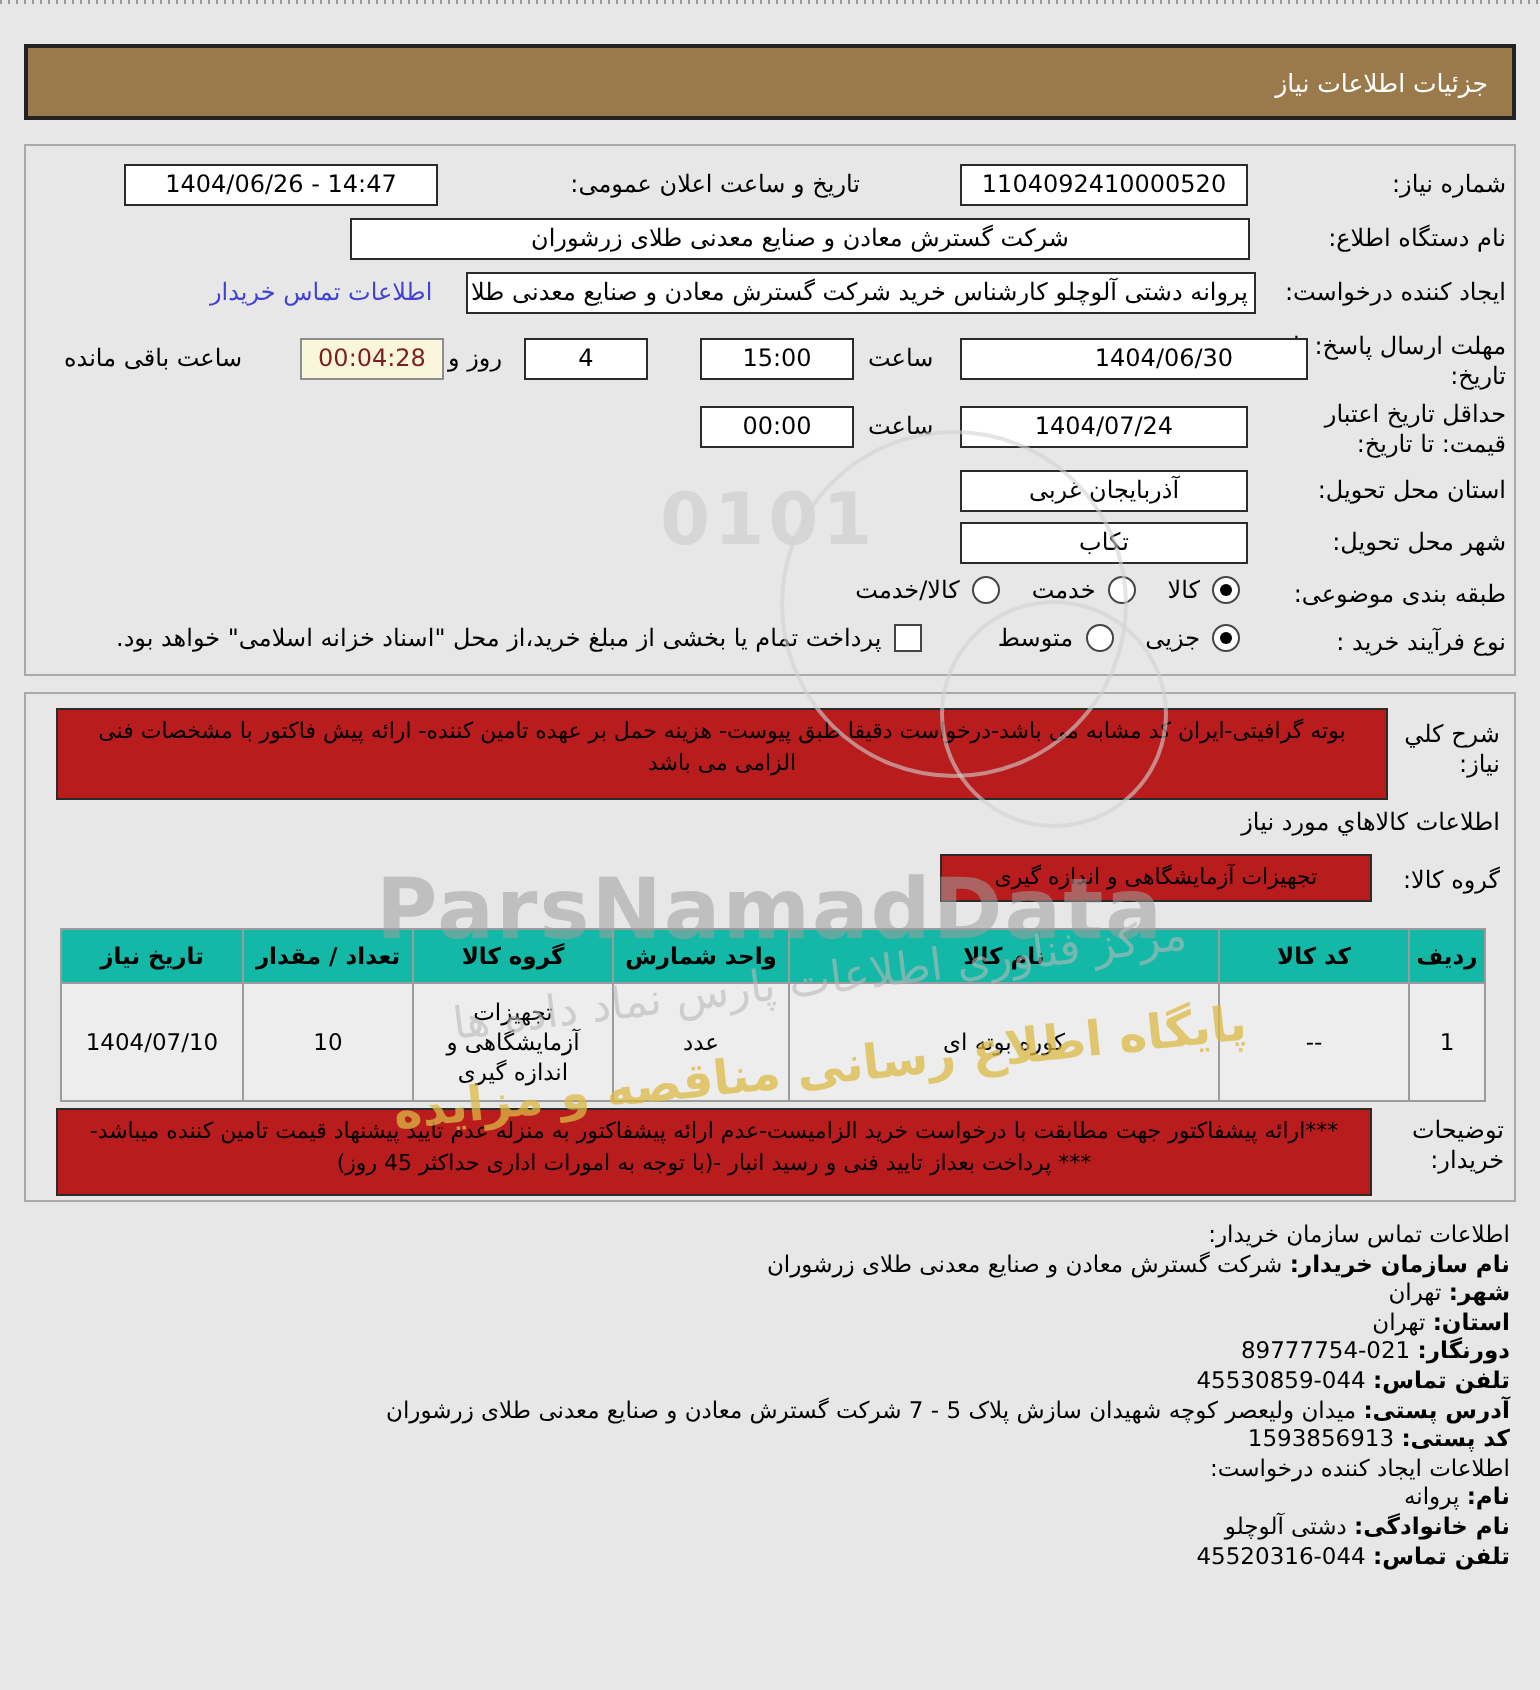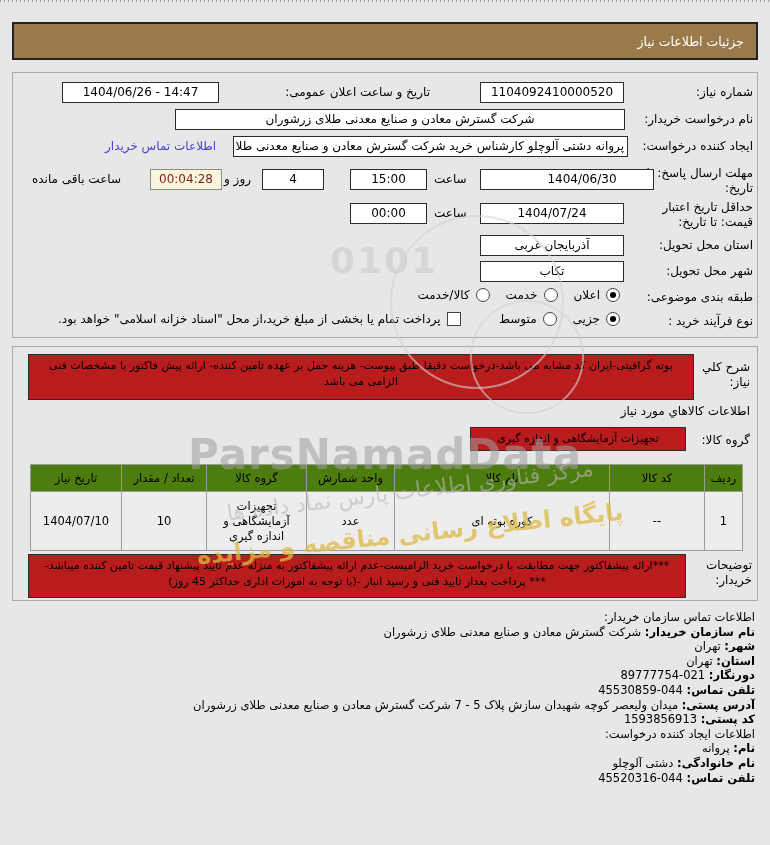--- a/index.html
+++ b/index.html
@@ -44,21 +44,21 @@
   .chk{display:inline-block;width:12px;height:12px;border:1px solid #444;background:#fff;flex:0 0 auto;}
   .optlabel{font-size:12px;white-space:nowrap;}
   
   .textbox{background:#b91c1c;border:1px solid #2b2b2b;font-size:11px;line-height:16px;
     padding:3px 8px;text-align:center;overflow:hidden;}
   .bold{font-weight:normal;}
   
   table.goods{border-collapse:collapse;table-layout:fixed;width:712px;background:#ededed;}
   table.goods th,table.goods td{border:1px solid #9b9b9b;font-size:11.5px;
     text-align:center;vertical-align:middle;padding:2px 3px;overflow:hidden;}
-  table.goods th{background:#4d7c0f;font-weight:normal;height:22px;}
+  table.goods th{background:#14b8a6;font-weight:bold;height:22px;}
   table.goods td{height:54px;line-height:15px;}
   
   .contactblock{left:0;top:610px;width:755px;text-align:right;font-size:11.5px;line-height:14.6px;}
   .cline b{font-weight:bold;}
   
   .wm{pointer-events:none;z-index:6;}
   .wm-latin{left:80px;top:430px;width:610px;text-align:center;
     font-size:42px;font-weight:bold;color:#9f9f9f;opacity:.55;letter-spacing:1px;
     font-family:"DejaVu Sans","Liberation Sans",sans-serif;}
   .wm-script{left:200px;top:478px;width:420px;text-align:center;font-size:22px;color:#b9b9b9;
@@ -78,21 +78,21 @@
   <span>جزئیات اطلاعات نیاز</span>
 </div>
 
 <div class="abs panel panel1"></div>
 
 <div class="abs lbl" style="right:17px;top:85px;">شماره نیاز:</div>
 <div class="abs fld ctr ltr z2" style="left:480px;top:82px;width:142px;">1104092410000520</div>
 <div class="abs lbl" style="right:340px;top:85px;">تاریخ و ساعت اعلان عمومی:</div>
 <div class="abs fld ctr ltr z2" style="left:62px;top:82px;width:155px;">1404/06/26 - 14:47</div>
 
-<div class="abs lbl" style="right:17px;top:112px;">نام درخواست خریدار:</div>
+<div class="abs lbl" style="right:17px;top:112px;">نام دستگاه اطلاع:</div>
 <div class="abs fld ctr z2" style="left:175px;top:109px;width:448px;">شرکت گسترش معادن و صنایع معدنی طلای زرشوران</div>
 
 <div class="abs lbl" style="right:17px;top:139px;">ایجاد کننده درخواست:</div>
 <div class="abs fld rt z2" style="left:233px;top:136px;width:390px;">پروانه  دشتی آلوچلو کارشناس خرید شرکت گسترش معادن و صنایع معدنی طلا</div>
 <a class="abs link z2" style="left:105px;top:139px;">اطلاعات تماس خریدار</a>
 
 <div class="abs lbl2" style="right:17px;top:166px;width:125px;">مهلت ارسال پاسخ: تا تاریخ:</div>
 <div class="abs fld ctr ltr z2" style="left:480px;top:169px;width:142px;padding-left:30px;">1404/06/30</div>
 <div class="abs lbl" style="left:434px;top:172px;">ساعت</div>
 <div class="abs fld ctr ltr z2" style="left:350px;top:169px;width:75px;">15:00</div>
@@ -109,21 +109,21 @@
 <div class="abs lbl" style="right:17px;top:238px;">استان محل تحویل:</div>
 <div class="abs fld ctr z2" style="left:480px;top:235px;width:142px;">آذربایجان غربی</div>
 
 <div class="abs lbl" style="right:17px;top:264px;">شهر محل تحویل:</div>
 <div class="abs fld ctr z2" style="left:480px;top:261px;width:142px;">تکاب</div>
 
 <div class="abs lbl" style="right:17px;top:290px;">طبقه بندی موضوعی:</div>
 <div class="abs optrow" style="right:150px;top:288px;gap:16px;">
   <span class="optrow">
     <span class="radio on"></span>
-    <span class="optlabel">اعلان</span>
+    <span class="optlabel">کالا</span>
   </span>
   <span class="optrow">
     <span class="radio"></span>
     <span class="optlabel">خدمت</span>
   </span>
   <span class="optrow">
     <span class="radio"></span>
     <span class="optlabel">کالا/خدمت</span>
   </span>
 </div>

